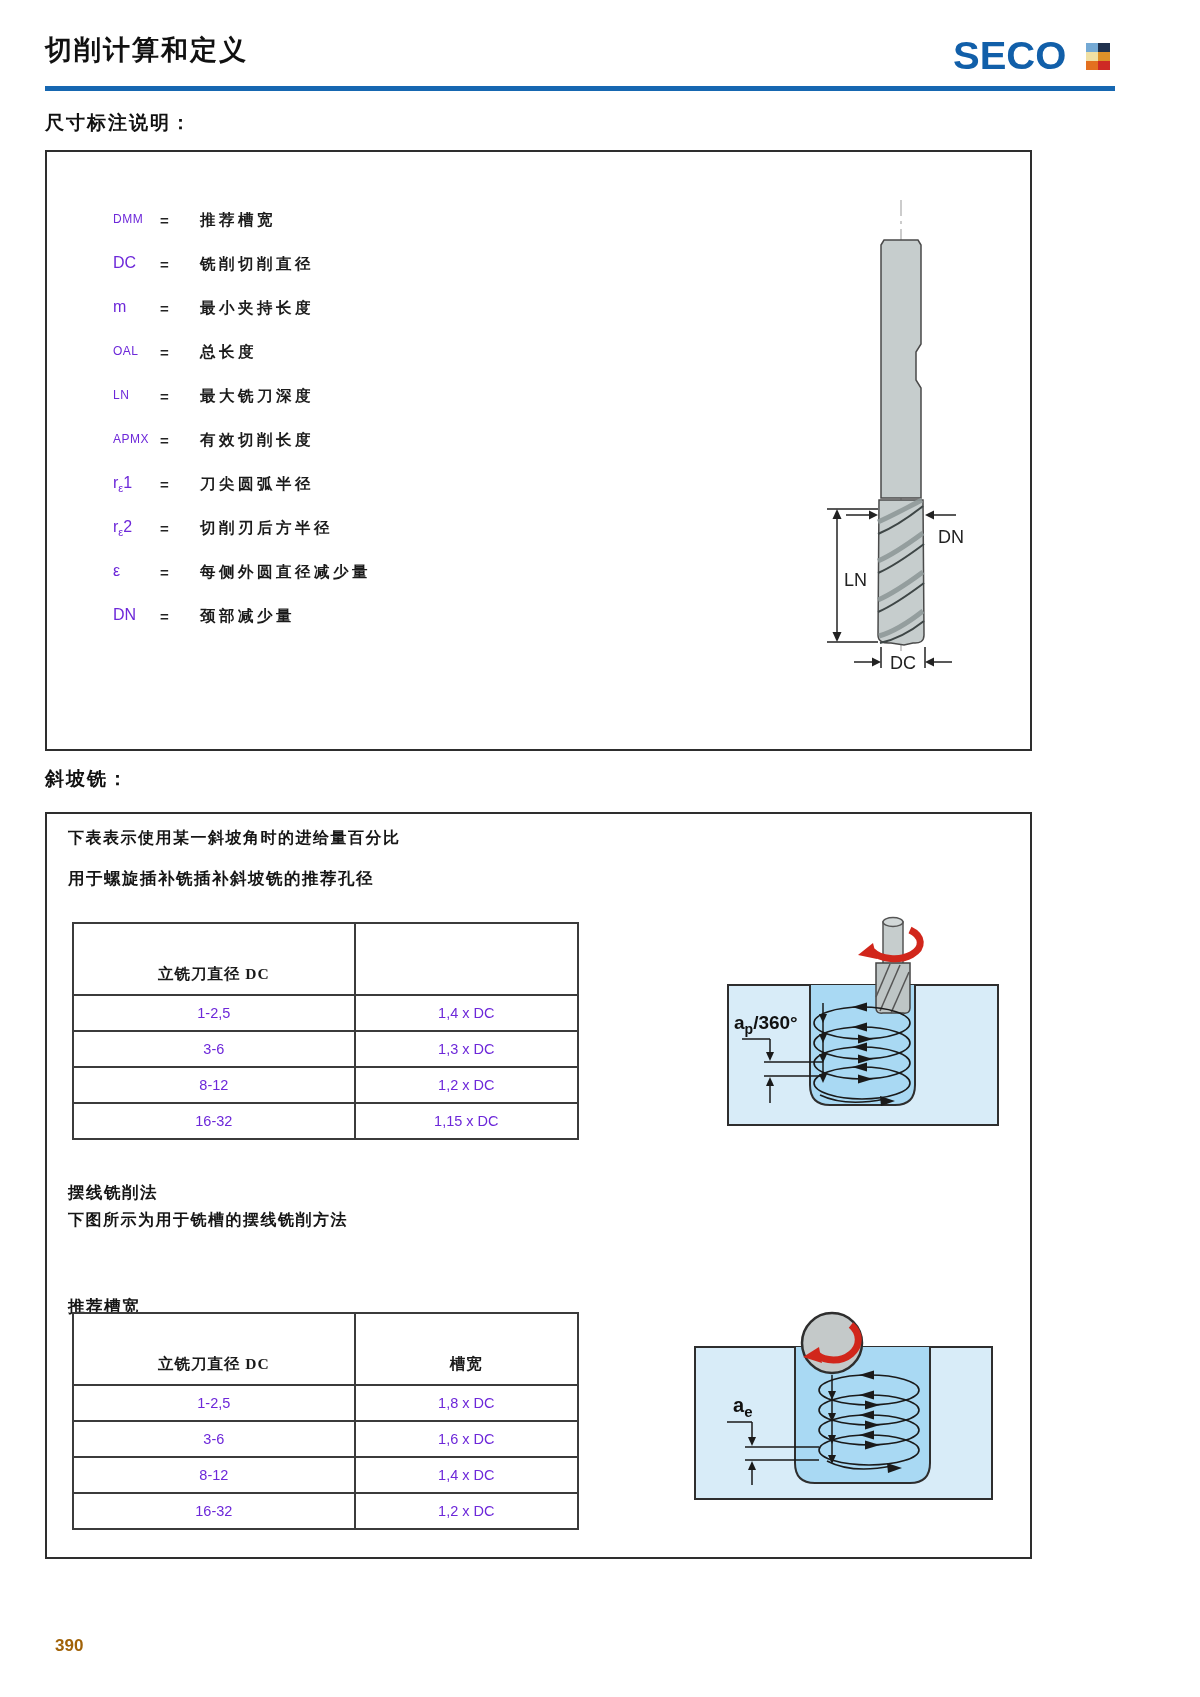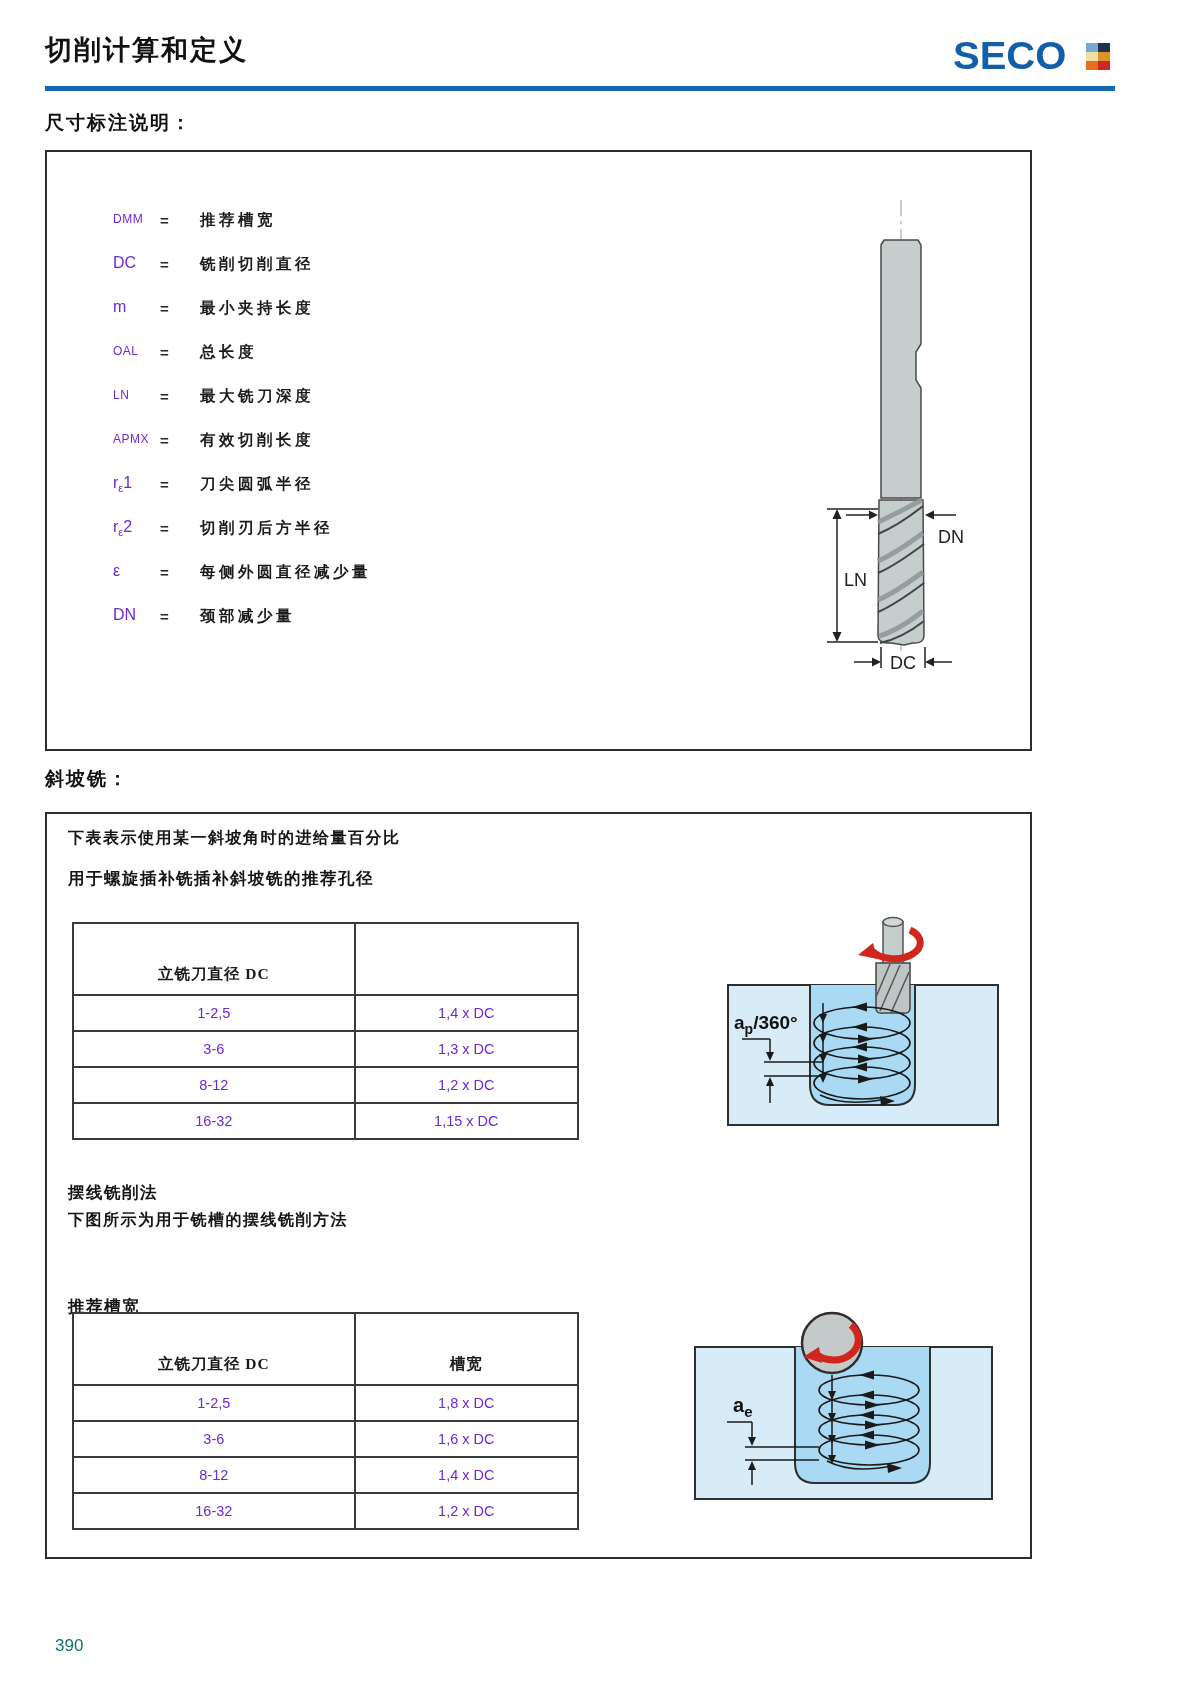--- a/index.html
+++ b/index.html
@@ -44,21 +44,21 @@
   .dt-head{display:grid;grid-template-columns:56% 44%;height:70px;border-bottom:2px solid #3b3b3b;}
   .dt-head>div{display:flex;align-items:flex-end;justify-content:center;padding-bottom:9px;
                font-family:"Liberation Serif",serif;font-weight:700;font-size:15.5px;letter-spacing:1px;}
   .dt-head>div:first-child{border-right:2px solid #3b3b3b;}
   .dt-row{display:grid;grid-template-columns:56% 44%;height:34px;border-bottom:2px solid #3b3b3b;}
   .dt-rows .dt-row:last-child{border-bottom:none;}
   .dt-row>div{display:flex;align-items:center;justify-content:center;font-size:14.5px;color:#6d28d9;}
   .dt-row>div:first-child{border-right:2px solid #3b3b3b;}
 
   .svg-abs{position:absolute;}
-  .page-number{position:absolute;left:55px;top:1636px;font-size:17px;color:#0f766e;}
+  .page-number{position:absolute;left:55px;top:1636px;font-size:17px;color:#a16207;font-weight:bold;}
 </style>
 </head>
 <body>
 
 <div class="page">
 
   <div class="doc-title">切削计算和定义</div>
   <div class="logo">
     <span class="logo-text">SECO</span>
     <span class="logo-block">

